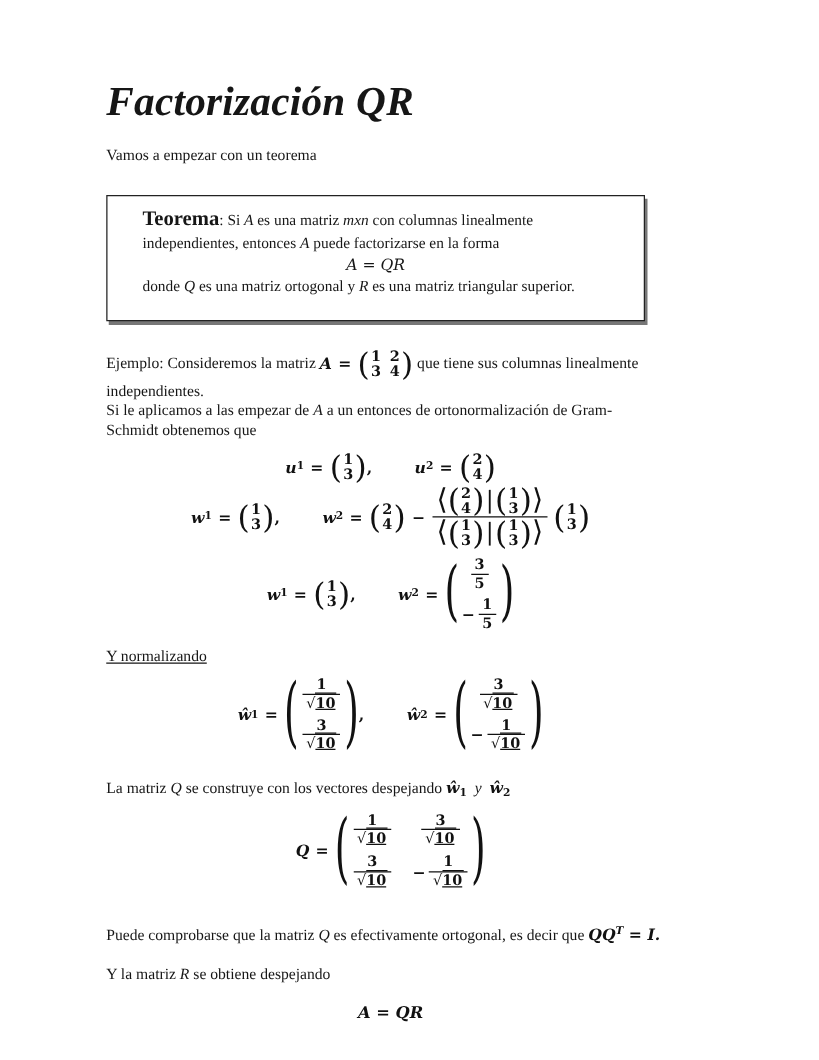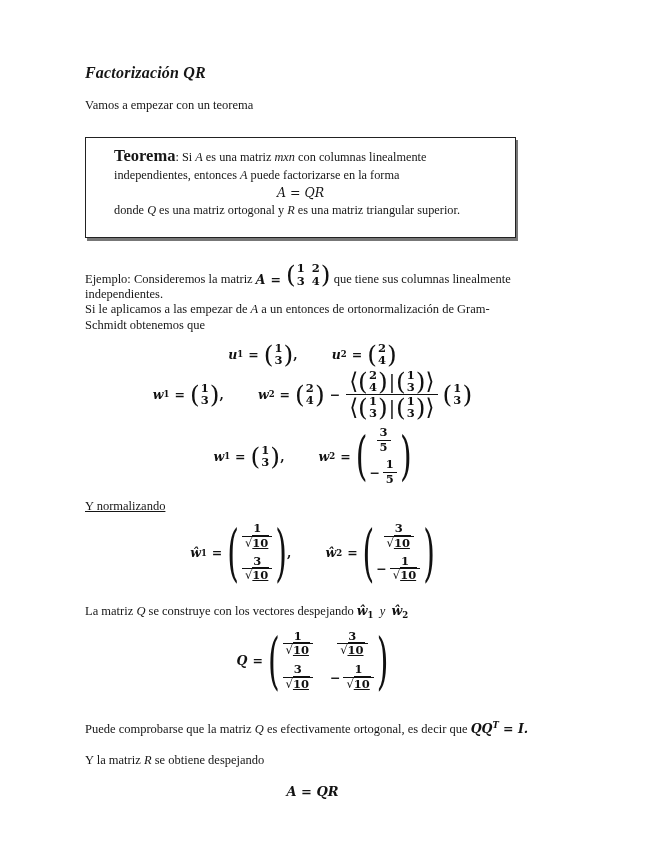--- a/index.html
+++ b/index.html
@@ -1,32 +1,32 @@
 <!DOCTYPE html>
 <html><head>
 <meta charset="utf-8">
 <style>
   * { margin:0; padding:0; box-sizing:border-box; }
   html,body { background:#ffffff; }
   body { width:655px; height:848px; position:relative; overflow:hidden;
          color:#161616; font-family:"Liberation Serif", serif; font-size:12.5px; }
   .page { position:absolute; inset:0; padding:64px 85px 0 85px; }
 
-  .title { font-size:16px; font-weight:bold; font-style:italic; letter-spacing:.2px; margin-bottom:16px; }
+  .title { font-size:33px; font-weight:bold; font-style:italic; letter-spacing:.2px; margin-bottom:16px; }
   .intro { margin-bottom:24px; }
   .mi { font-style:italic; }
   .pre { white-space:pre-wrap; }
 
   .theorem-box { width:431px; min-height:101px; border:1.5px solid #222; box-shadow:2px 3px 0 #777;
                  padding:6px 28px 8px; margin-bottom:19px; line-height:1.4; font-size:12.3px; }
   .theorem-label { font-size:16.5px; font-weight:bold; }
   .tformula { text-align:center; font-style:italic; font-family:"DejaVu Serif", serif; font-size:12.5px; }
 
   .example { line-height:1.22; }
-  .exline1 { display:flex; align-items:flex-end; white-space:pre; min-height:30px; }
+  .exline1 { display:flex; align-items:center; white-space:pre; min-height:30px; }
 
   .math { font-family:"DejaVu Serif", serif; font-weight:bold; font-size:12.5px; color:#111; }
   .mi-b { font-family:"DejaVu Serif", serif; font-weight:bold; font-style:italic; color:#111; }
   .eqwrap { width:455px; display:flex; justify-content:center; align-items:center; }
   .mvar { font-style:italic; }
   sub.ms { font-size:8.5px; vertical-align:-2.5px; }
   sup.ms { font-size:8.5px; vertical-align:5px; font-style:italic; }
   .mop { margin:0 5px; }
   .mrow { display:inline-flex; align-items:center; }
   .paren { display:inline-block; font-weight:400; line-height:1; transform-origin:50% 50%; }

